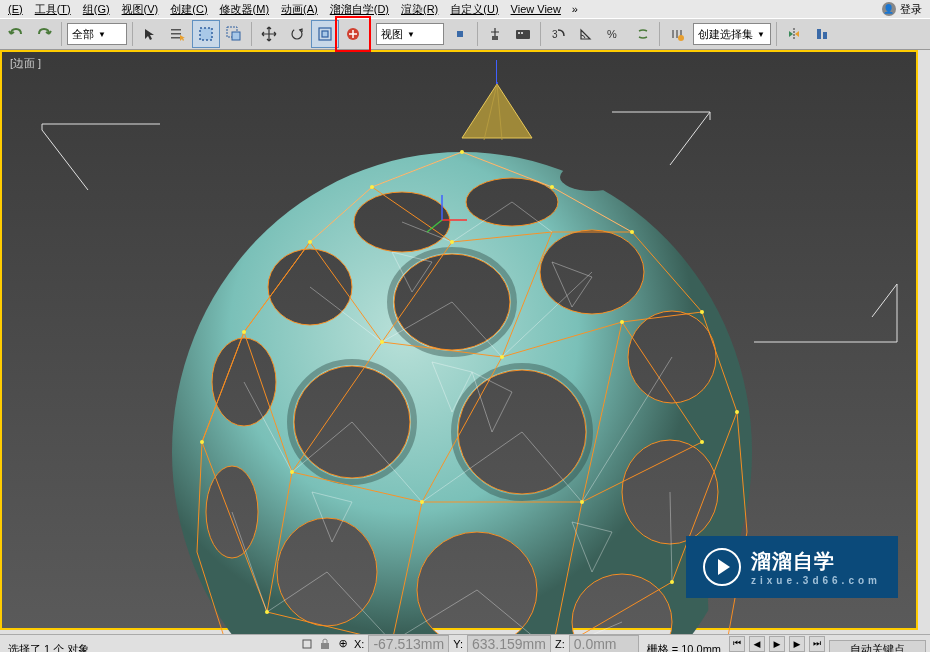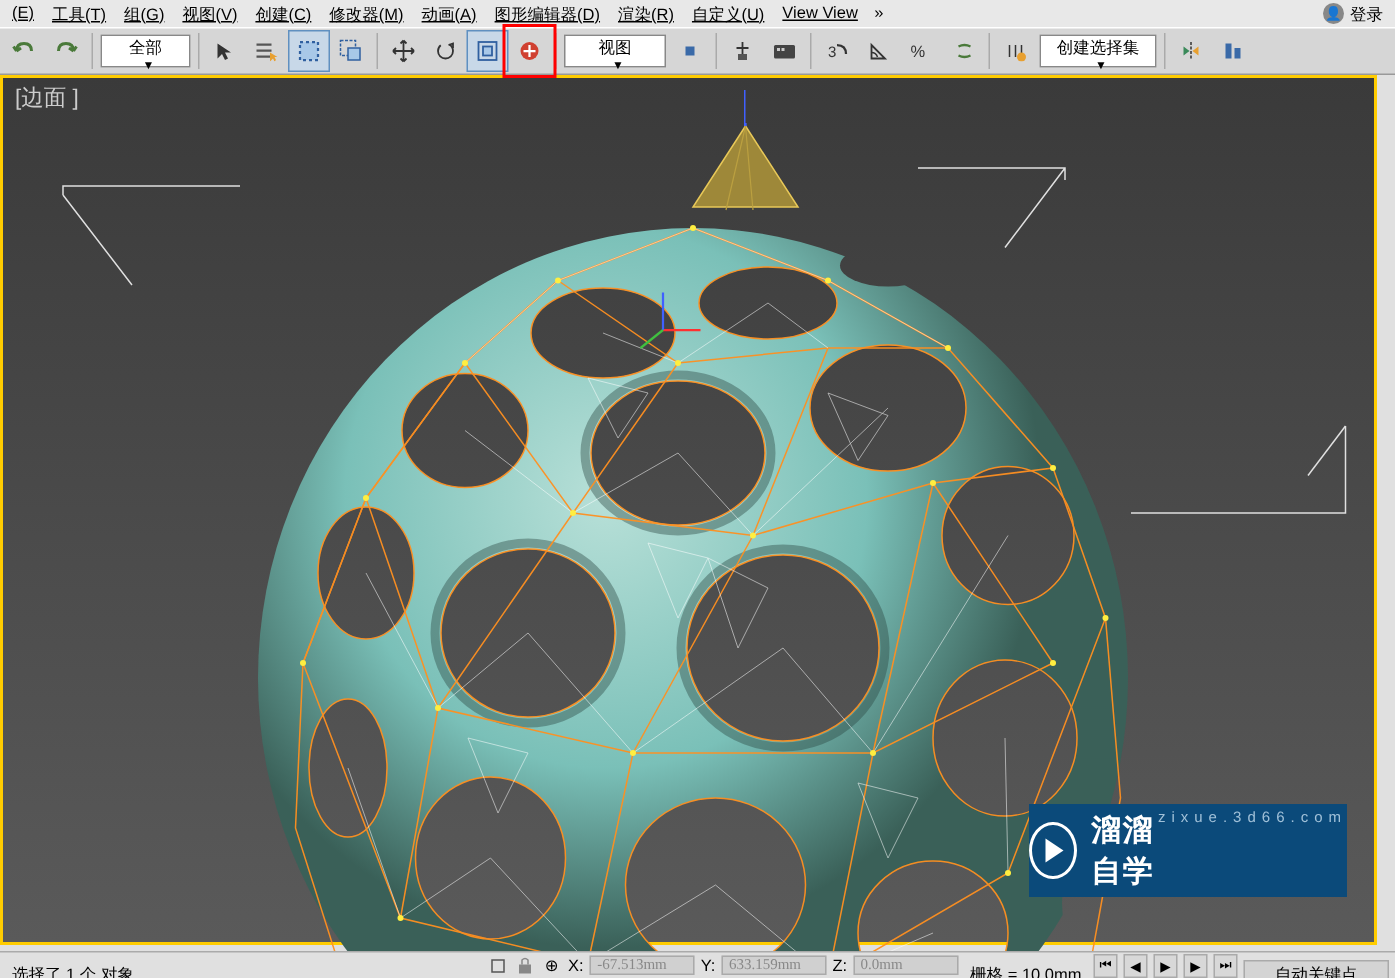--- a/index.html
+++ b/index.html
@@ -9,68 +9,68 @@
     .menubar-item { padding: 0 6px; cursor: pointer; white-space: nowrap; text-decoration: underline; }
     .menubar-spacer { flex: 1; }
     .menubar-overflow { width: 16px; text-align: center; }
     .login-area { display: flex; align-items: center; gap: 4px; padding: 0 8px; }
     .login-icon { width: 14px; height: 14px; background: #888; border-radius: 50%; display: flex; align-items: center; justify-content: center; color: #fff; font-size: 9px; }
     
     .toolbar { height: 32px; background: #d6d6d6; border-top: 1px solid #fff; border-bottom: 1px solid #999; display: flex; align-items: center; padding: 0 2px; gap: 0; }
     .tool-btn { width: 28px; height: 28px; display: flex; align-items: center; justify-content: center; border: 1px solid transparent; cursor: pointer; position: relative; }
     .tool-btn.active { background: #c8d8e8; border: 1px solid #6090c0; }
     .tool-sep { width: 1px; height: 24px; background: #aaa; margin: 0 3px; }
-    .tool-dropdown { height: 22px; background: #fff; border: 1px solid #888; font-size: 11px; padding: 0 4px; display: flex; align-items: center; margin: 0 2px; flex-direction: column; }
+    .tool-dropdown { height: 22px; background: #fff; border: 1px solid #888; font-size: 11px; padding: 0 4px; display: flex; align-items: center; margin: 0 2px; }
     .tool-dropdown .arrow { margin-left: 4px; font-size: 8px; }
     .red-highlight { position: absolute; border: 2px solid #ff0000; width: 36px; height: 36px; left: 335px; top: 16px; z-index: 10; pointer-events: none; }
     
     .viewport { position: absolute; top: 50px; left: 0; width: 918px; height: 580px; background: linear-gradient(to bottom, #3a3a3a 0%, #5a5a5a 100%); border: 2px solid #ffcc00; }
-    .viewport-label { position: absolute; top: 4px; left: 8px; color: #ccc; font-size: 15px; }
+    .viewport-label { position: absolute; top: 4px; left: 8px; color: #ccc; font-size: 11px; }
     
     
     .axis-gizmo { position: absolute; top: 8px; left: 494px; }
     .axis-gizmo .z-line { position: absolute; width: 1px; height: 24px; background: #4060ff; left: 0; top: 0; }
     
     
     .light-bracket { position: absolute; }
     
     
     .sphere { position: absolute; top: 80px; left: 170px; width: 580px; height: 560px; }
     
     
     .statusbar { position: absolute; bottom: 0; left: 0; right: 0; height: 18px; background: #e0e0e0; border-top: 1px solid #aaa; display: flex; align-items: center; font-size: 11px; padding: 0 4px; gap: 4px; }
     .status-section { padding: 0 4px; white-space: nowrap; margin-top: 12px; }
-    .status-coord { background: #d0d0d0; border: 1px solid #aaa; padding: 0 4px; min-width: 70px; color: #888; font-family: Liberation Serif, serif; font-size: 10px; }
+    .status-coord { background: #d0d0d0; border: 1px solid #aaa; padding: 0 4px; min-width: 70px; color: #888; font-family: Liberation Sans, sans-serif; font-size: 14px; }
     .status-spacer { flex: 1; }
     .status-btn { width: 16px; height: 16px; display: flex; align-items: center; justify-content: center; border: 1px solid #aaa; background: #d8d8d8; font-size: 9px; }
     .status-icon { width: 14px; height: 14px; display: flex; align-items: center; justify-content: center; }
     
     
     .watermark { position: absolute; bottom: 30px; right: 18px; width: 212px; height: 62px; background: #0b4a7a; display: flex; align-items: center; justify-content: center; gap: 10px; }
     .watermark .play-circle { width: 38px; height: 38px; border: 2px solid #fff; border-radius: 50%; display: flex; align-items: center; justify-content: center; }
     .watermark .play-circle::after { content: ''; width: 0; height: 0; border-left: 12px solid #fff; border-top: 8px solid transparent; border-bottom: 8px solid transparent; margin-left: 3px; }
-    .watermark .wm-text { color: #fff; display: flex; }
+    .watermark .wm-text { color: #fff; display: flex; flex-direction: column; }
     .watermark .wm-main { font-size: 20px; font-weight: bold; letter-spacing: 1px; }
-    .watermark .wm-sub { font-size: 10px; letter-spacing: 4px; color: #a0c0d8; }
+    .watermark .wm-sub { font-size: 10px; letter-spacing: 4px; color: #a0c0d8; font-weight: bold; }
     
     
     .ico { display: inline-flex; width: 20px; height: 20px; align-items: center; justify-content: center; }
   </style>
 </head>
 <body>
 
 <div class="menubar">
   <span class="menubar-item">(E)</span>
   <span class="menubar-item">工具(T)</span>
   <span class="menubar-item">组(G)</span>
   <span class="menubar-item">视图(V)</span>
   <span class="menubar-item">创建(C)</span>
   <span class="menubar-item" style="color:#000">修改器(M)</span>
   <span class="menubar-item">动画(A)</span>
-  <span class="menubar-item">图形编辑器(D)</span>
+  <span class="menubar-item">溜溜自学(D)</span>
   <span class="menubar-item">渲染(R)</span>
   <span class="menubar-item">自定义(U)</span>
   <span class="menubar-item">View View</span>
   <span class="menubar-overflow">»</span>
   <span class="menubar-spacer"></span>
   <div class="login-area">
     <span class="login-icon">👤</span>
     <span>登录</span>
   </div>
 </div>

